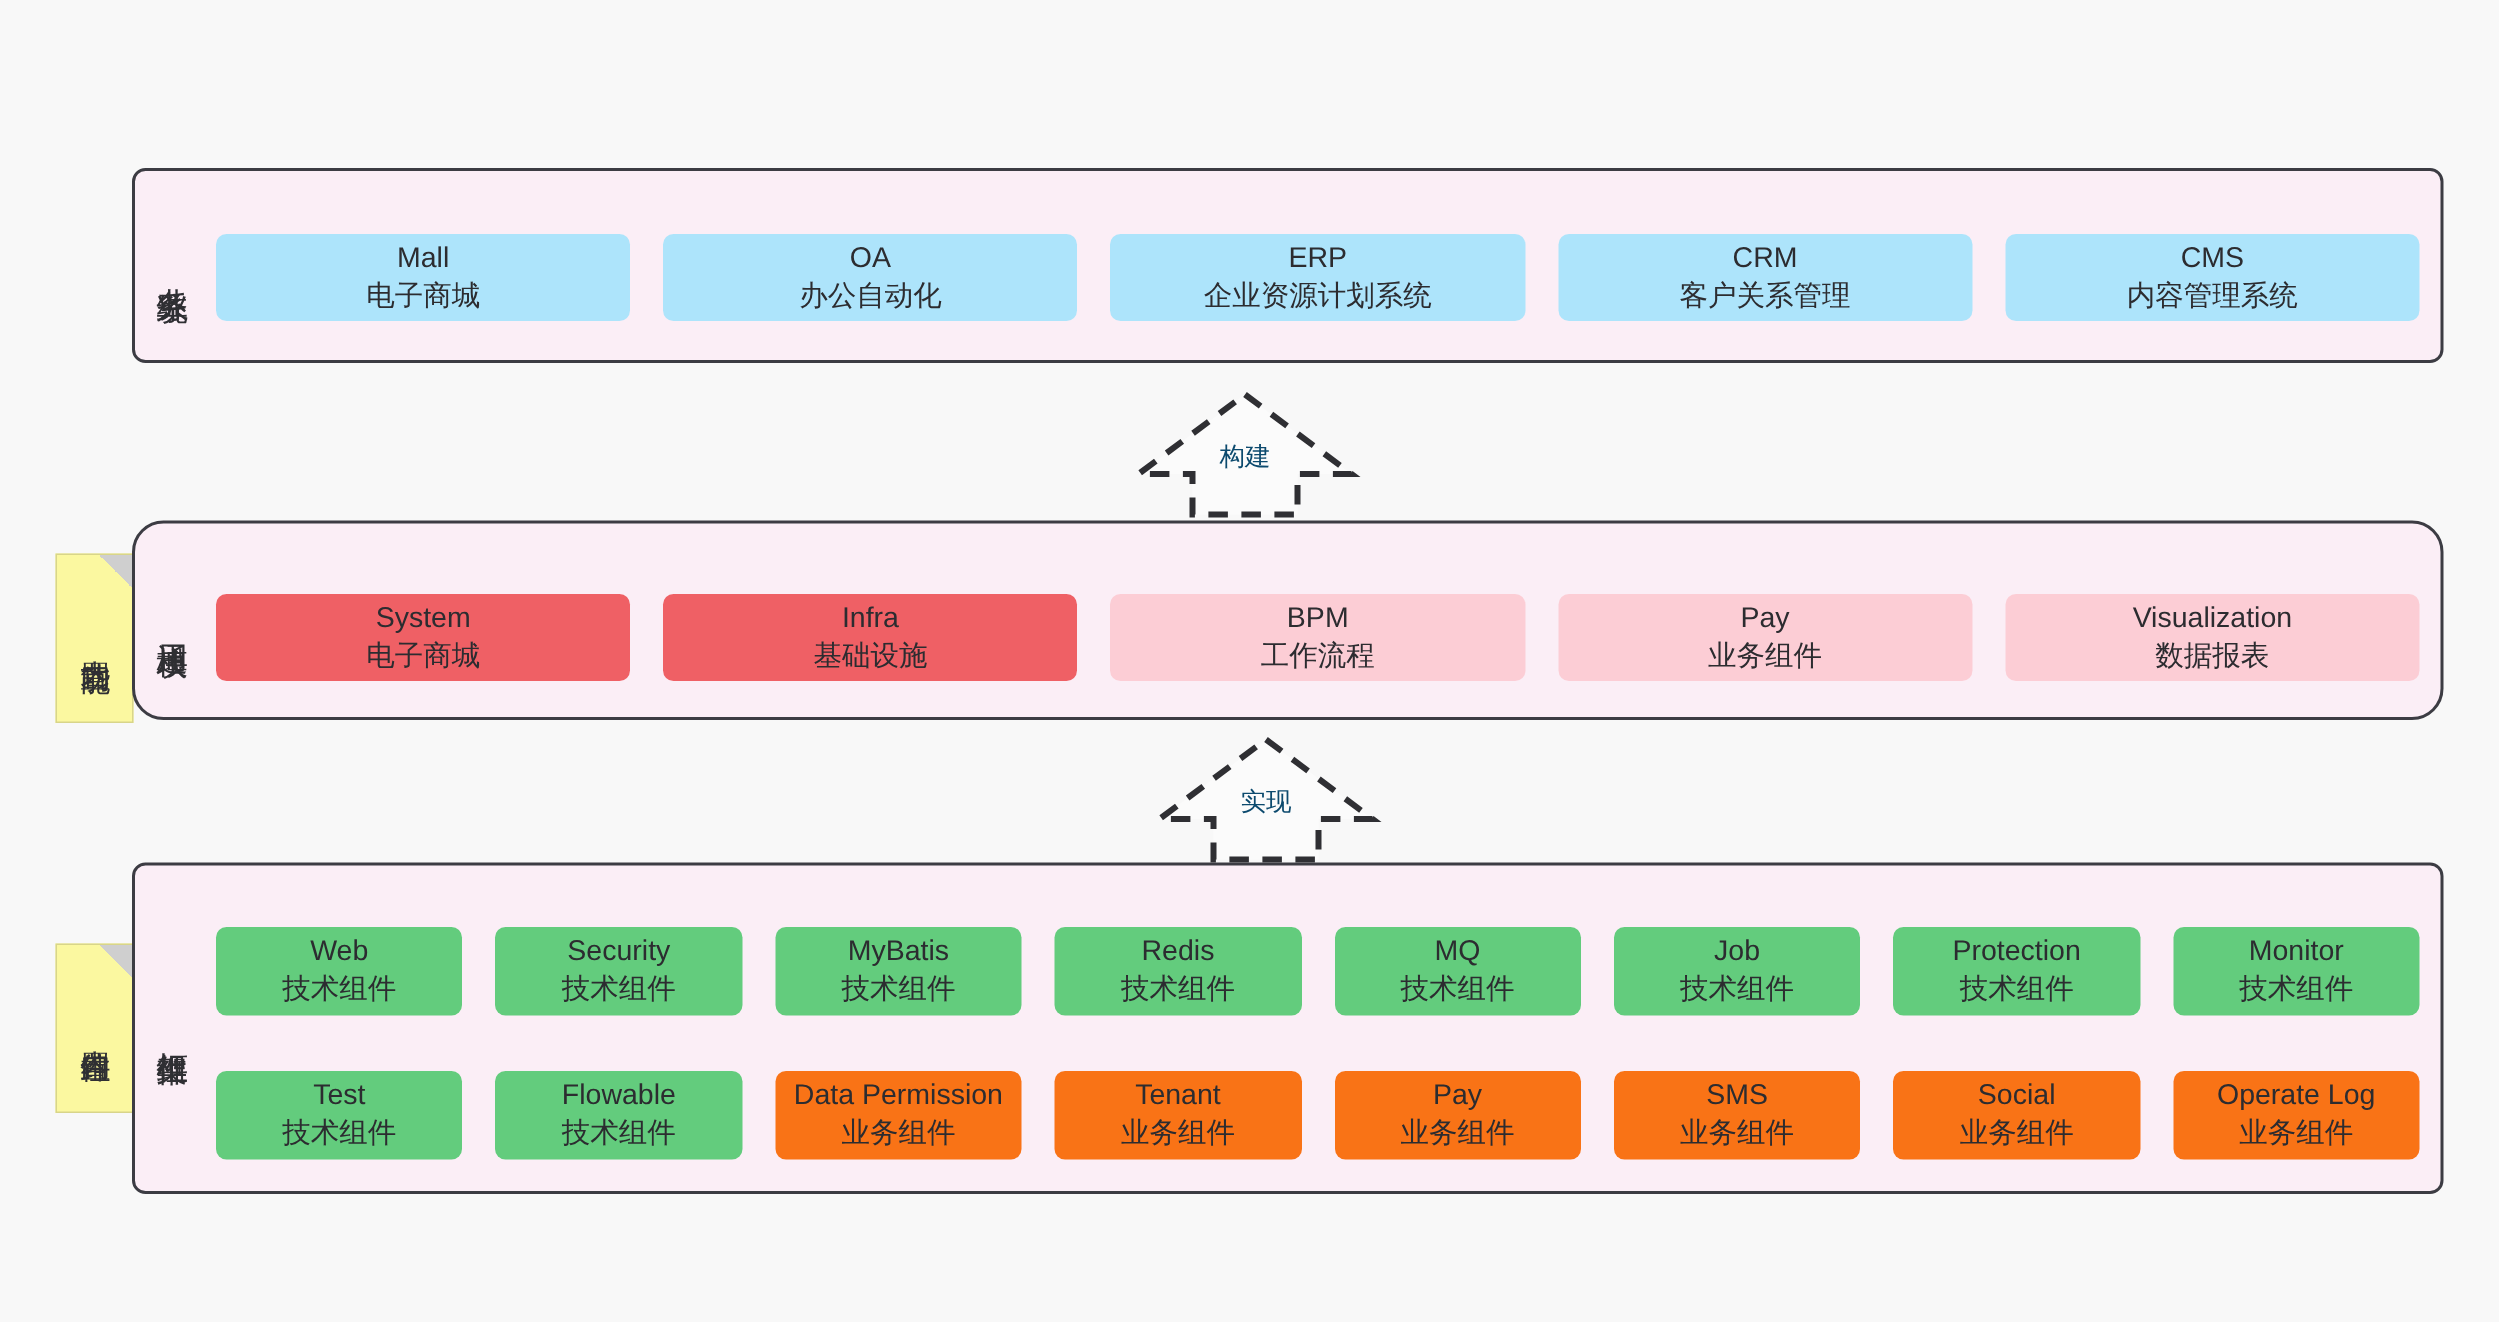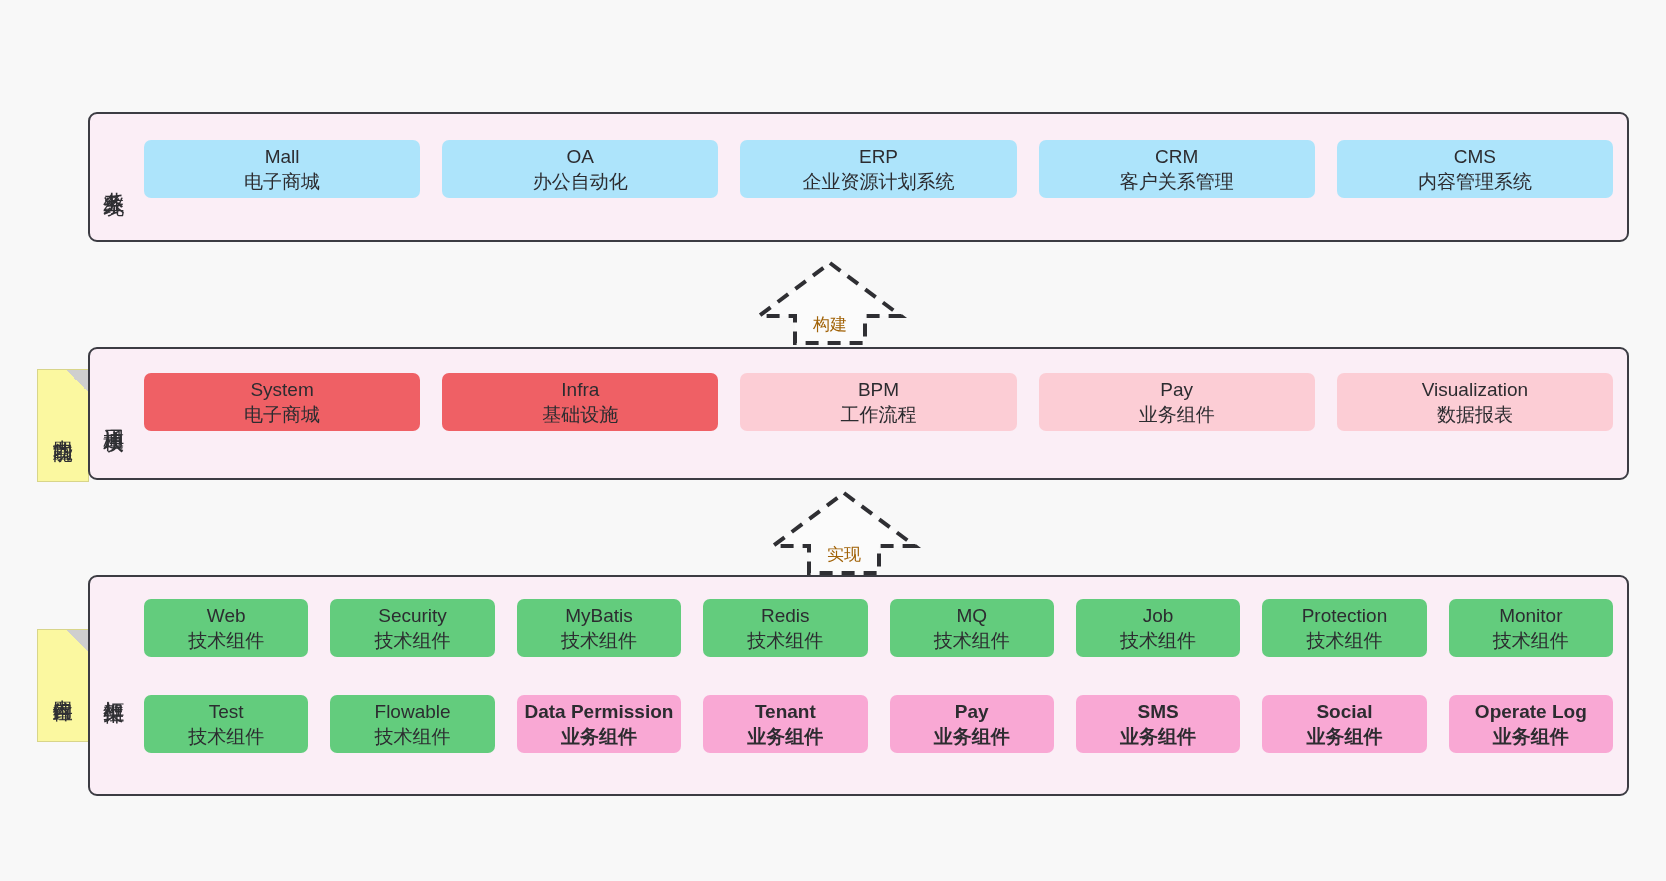--- a/index.html
+++ b/index.html
@@ -42,21 +42,21 @@
     flex:1 1 auto;
     display:flex;
     flex-direction:column;
     justify-content:center;
     gap:18px;
     padding:0 14px 0 6px;
   }
   .row{
     display:flex;
     gap:22px;
-    align-items:flex-start;
+    align-items:flex-end;
   }
   .card{
     flex:1 1 0;
     border-radius:7px;
     display:flex;
     flex-direction:column;
     align-items:center;
     justify-content:center;
     text-align:center;
     font-size:19px;
@@ -68,26 +68,26 @@
   }
   .card .l1{white-space:nowrap;}
   .card .l2{white-space:nowrap;}
   .card.wrap .l1{white-space:normal;}
 
   
   .c-blue{background:#ade4fb;}
   .c-red{background:#ef6065;}
   .c-pink{background:#fccdd5;}
   .c-green{background:#63cc7d;}
-  .c-lgreen{background:#f9a8d4;font-weight:bold;}
+  .c-lgreen{background:#f97316;}
 
   
   #layer-business{left:88px;top:112px;width:1541px;height:130px;}
   #layer-business .row{height:74px;}
-  #layer-common{left:88px;top:347px;width:1541px;height:133px;}
+  #layer-common{left:88px;top:347px;width:1541px;height:133px;border-radius:21px;}
   #layer-common .row{height:81px;}
   #layer-framework{left:88px;top:575px;width:1541px;height:221px;}
   #layer-framework .row{height:78px;}
   #layer-framework .layer-body{}
 
   
   .note{
     position:absolute;
     background:#fbf8a0;
     border:1px solid #d8d58a;
@@ -115,25 +115,24 @@
 
   
   .arrow{position:absolute;}
   .arrow svg{display:block;overflow:visible;}
   .arrow .alabel{
     position:absolute;
     left:50%;
     transform:translateX(-50%);
     top:34px;
     font-size:17px;
-    color:#a16207;
+    color:#0c4a6e;
     background:transparent;
     white-space:nowrap;
     user-select:none;
-    margin-top:20px;
   }
   #arrow-build{left:755px;top:259px;width:150px;height:86px;}
   #arrow-impl{left:769px;top:489px;width:150px;height:86px;}
 </style>
 </head>
 <body>
 
 <div class="canvas">
 
   <div class="layer" id="layer-business">

